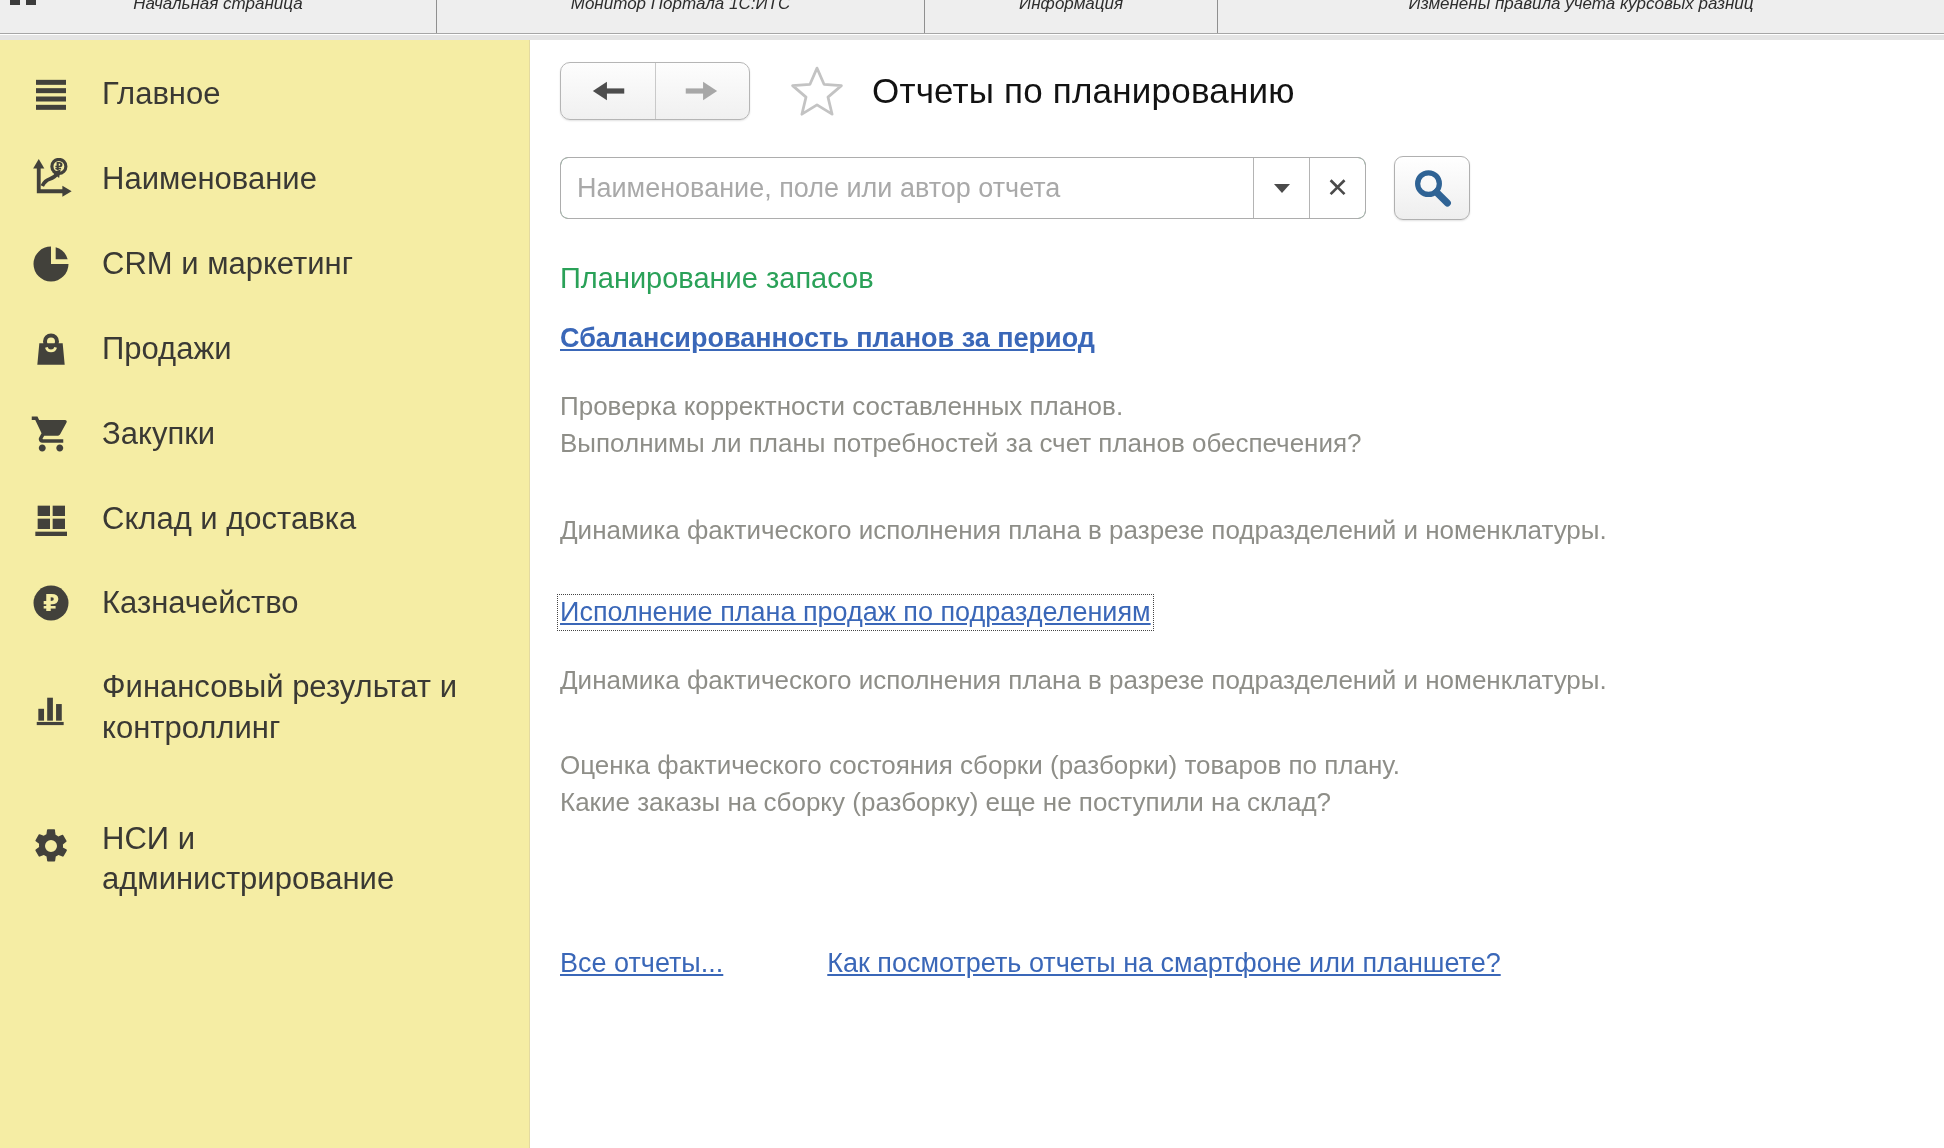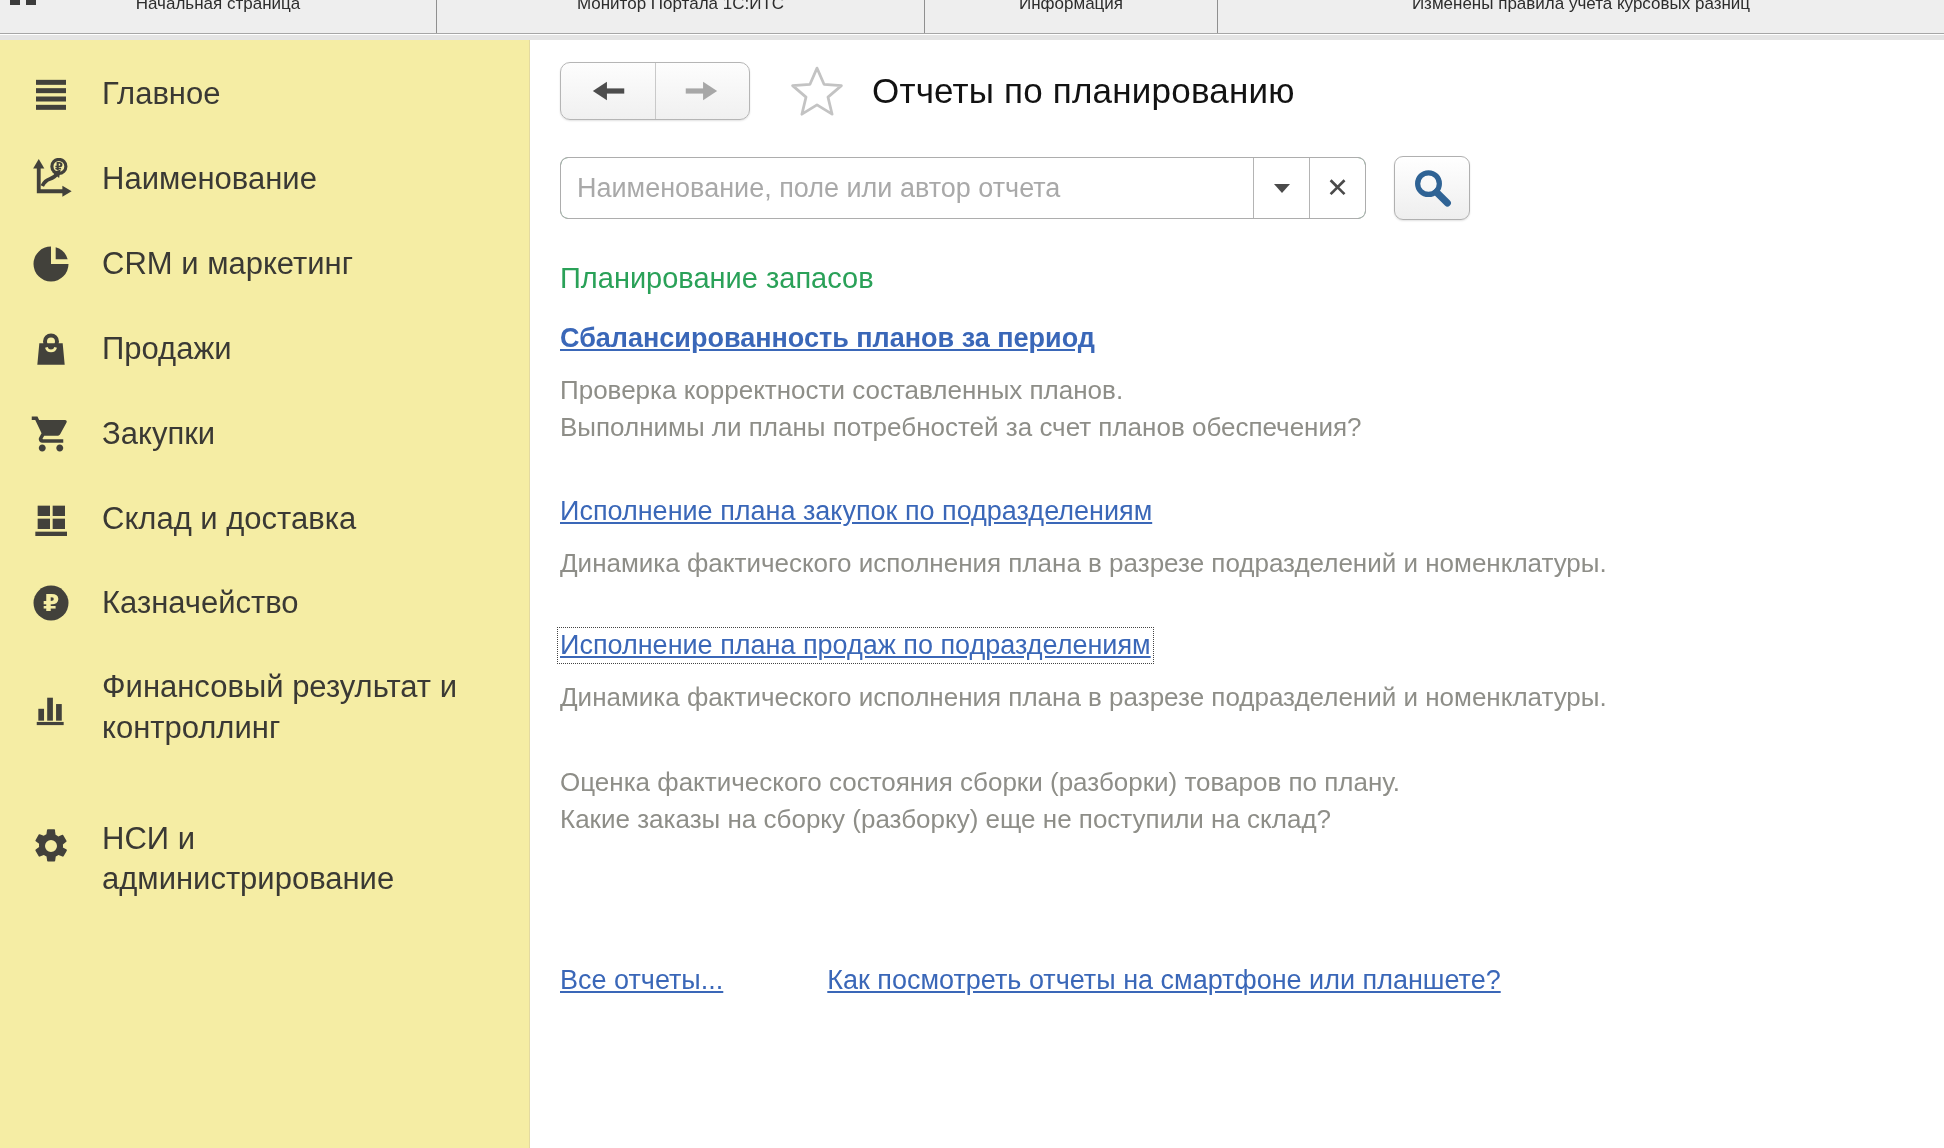--- a/index.html
+++ b/index.html
@@ -8,21 +8,21 @@
     font-family: "Liberation Sans", "DejaVu Sans", sans-serif;
     background:#ffffff;
     overflow:hidden;
   }
   #screen { position:relative; width:1944px; height:1148px; overflow:hidden; background:#fff; }
 
   
   .tabbar {
     position:absolute; left:0; top:0; width:1944px; height:34px;
     background:#eeeeee; border-bottom:1px solid #a6a6a6;
-    display:flex; overflow:hidden;
+    display:flex; overflow:hidden;font-style:italic;
   }
   .tabbar-strip {
     position:absolute; left:0; top:35px; width:1944px; height:5px;
     background:#e4e4e4;
   }
   .tab {
     position:relative; height:34px; overflow:hidden;
     border-right:1px solid #8f8f8f;
     display:flex; align-items:center; justify-content:center;
     cursor:default;
@@ -118,21 +118,21 @@
   .report-link {
     display:inline-block; font-size:27px; color:#3a67b8;
     text-decoration:underline; cursor:pointer;
   }
   .report-link.bold { font-weight:bold; }
   .report-link.focused { outline:1px dotted #444; outline-offset:2px; }
   .rep-1 { margin-top:28px; }
   .rep-2 { margin-top:50px; }
   .rep-3 { margin-top:48px; }
   .rep-4 { margin-top:48px; }
-  .desc { margin-top:18px; font-size:26px; color:#8e8e88; line-height:1.42; }
+  .desc { margin-top:34px; font-size:26px; color:#8e8e88; line-height:1.42; }
 
   .footer-links { margin-top:128px; display:flex; align-items:center; }
   .footer-link {
     font-size:27px; color:#3a67b8; text-decoration:underline; cursor:pointer;
     white-space:nowrap;
   }
   .footer-link + .footer-link { margin-left:104px; }
 </style>
 </head>
 <body>
@@ -311,21 +311,20 @@
 
     <div class="rep-1">
       <a class="report-link bold">Сбалансированность планов за период</a>
       <div class="desc">
         <div>Проверка корректности составленных планов.</div>
         <div>Выполнимы ли планы потребностей за счет планов обеспечения?</div>
       </div>
     </div>
 
     <div class="rep-2">
-      <a class="report-link">Исполнение плана закупок по подразделениям</a>
       <div class="desc">
         <div>Динамика фактического исполнения плана в разрезе подразделений и номенклатуры.</div>
       </div>
     </div>
 
     <div class="rep-3">
       <a class="report-link focused">Исполнение плана продаж по подразделениям</a>
       <div class="desc">
         <div>Динамика фактического исполнения плана в разрезе подразделений и номенклатуры.</div>
       </div>

